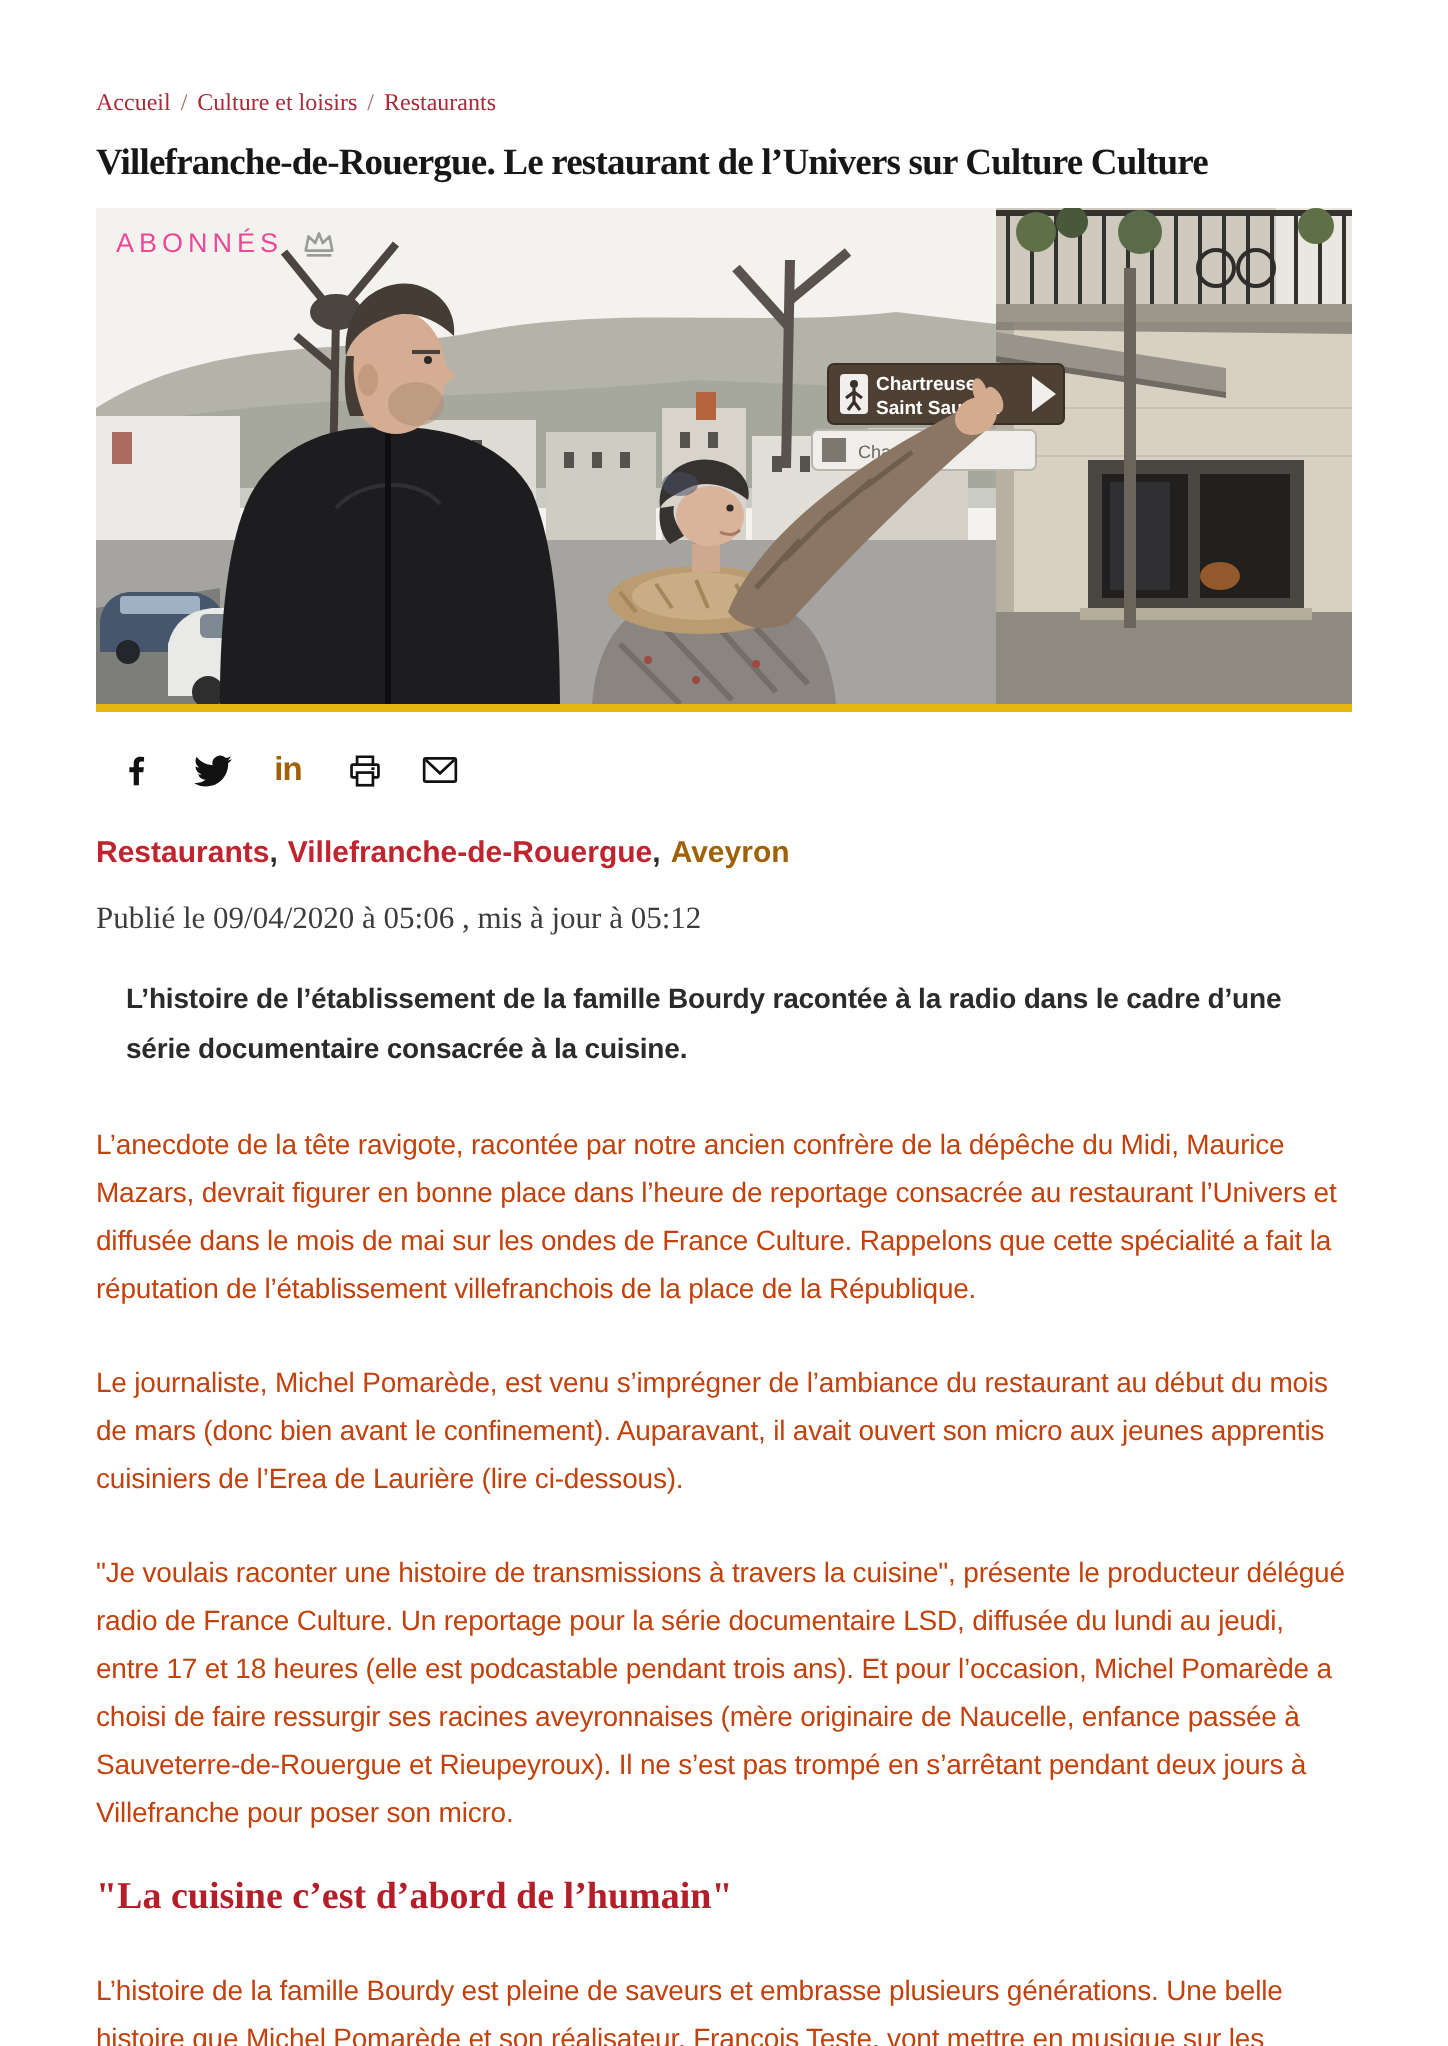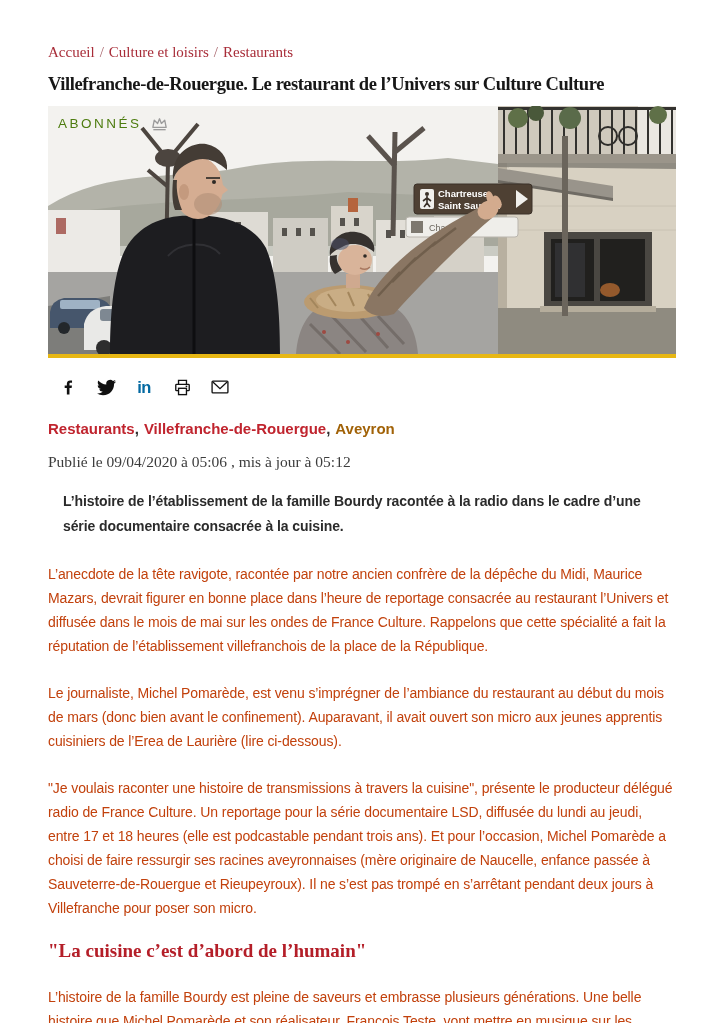--- a/index.html
+++ b/index.html
@@ -8,48 +8,48 @@
     width:724px; height:1023px; overflow:hidden;
     background:#ffffff;
     font-family:"Liberation Sans", sans-serif;
     color:#3d3d3d;
   }
   .content { padding:44px 48px 0 48px; width:724px; }
 
   
   .breadcrumb {
     font-family:"Liberation Serif", serif;
-    font-size:15px; color:#a82c38;
+    font-size:12px; color:#a82c38;
   }
   .breadcrumb a { color:#a82c38; text-decoration:none; cursor:pointer; }
   .breadcrumb .sep { color:#a8656c; margin:0 5px; }
 
   
   h1.headline {
     font-family:"Liberation Serif", serif;
     font-size:18.5px; letter-spacing:-0.4px; white-space:nowrap;
     color:#171717; font-weight:700;
     margin:13px 0 11px 0;
   }
 
   
   figure.photo { margin:0; position:relative; width:628px; height:252px; }
   figure.photo svg.scene { display:block; width:628px; height:248px; }
   .gold-bar { width:628px; height:4px; }
   .badge {
     position:absolute; top:9px; left:10px;
     display:flex; align-items:center; gap:8px;
-    color:#4d7c0f; font-size:13.5px; letter-spacing:2.5px;
+    color:#ec4899; font-size:13.5px; letter-spacing:2.5px;
     font-family:"Liberation Sans", sans-serif;
   }
 
   
   .share { display:flex; align-items:center; gap:18px; margin:19px 0 0 10px; height:20px; }
   .share .ic { width:20px; height:20px; display:flex; align-items:center; justify-content:center; cursor:pointer; }
-  .share .in-glyph { font-weight:700; font-size:16.5px; color:#0369a1; letter-spacing:-0.5px; font-family:"Liberation Sans",sans-serif; }
+  .share .in-glyph { font-weight:700; font-size:16.5px; color:#a16207; letter-spacing:-0.5px; font-family:"Liberation Sans",sans-serif; }
 
   
   .tags { margin-top:23px; font-size:15px; font-weight:700; }
   .tags a { text-decoration:none; cursor:pointer; }
   .tags .comma { color:#2e2e2e; margin-right:5px; }
 
   
   .pubdate {
     font-family:"Liberation Serif", serif;
     font-size:15.5px; color:#3c3c3c; margin-top:16px;

